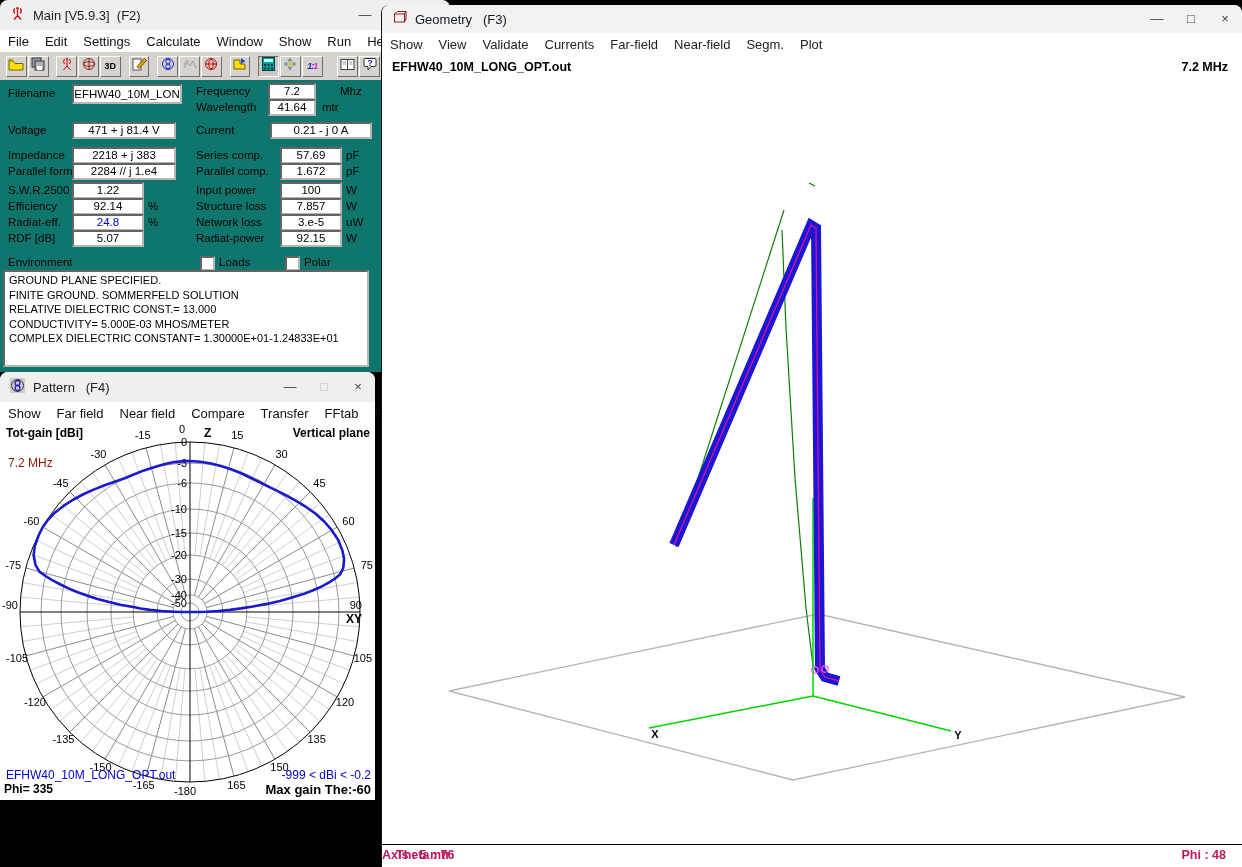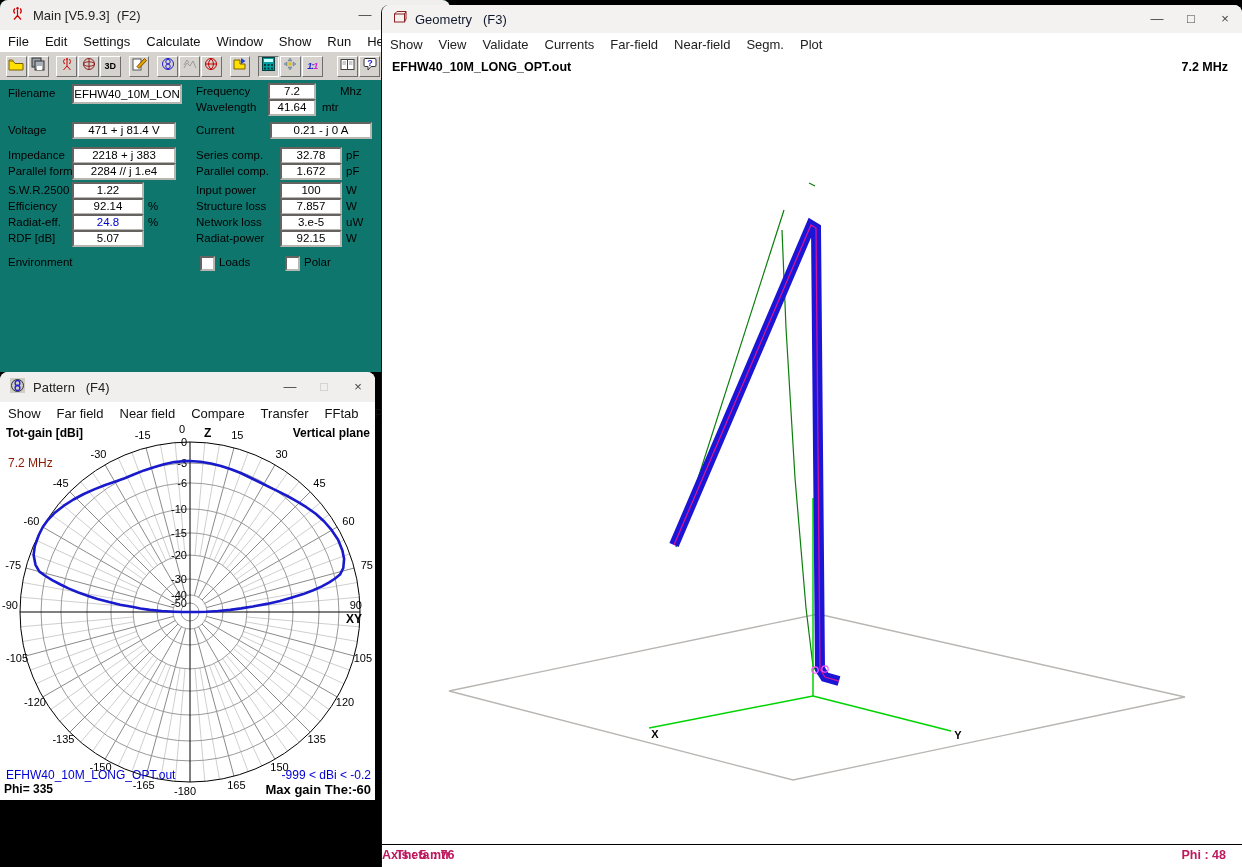--- a/index.html
+++ b/index.html
@@ -213,21 +213,21 @@
   <span class="fl" style="left:322px;top:101px">mtr</span>
 
   <span class="fl" style="left:8px;top:124px">Voltage</span>
   <div class="fbox" style="left:72px;top:122px;width:100px;height:13px">471 + j 81.4 V</div>
   <span class="fl" style="left:196px;top:124px">Current</span>
   <div class="fbox" style="left:270px;top:122px;width:98px;height:13px">0.21 - j 0 A</div>
 
   <span class="fl" style="left:8px;top:149px">Impedance</span>
   <div class="fbox" style="left:72px;top:147px;width:100px;height:13px">2218 + j 383</div>
   <span class="fl" style="left:196px;top:149px">Series comp.</span>
-  <div class="fbox" style="left:280px;top:147px;width:58px;height:13px">32.78</div>
+  <div class="fbox" style="left:280px;top:147px;width:58px;height:13px">57.69</div>
   <span class="fl" style="left:346px;top:149px">pF</span>
 
   <span class="fl" style="left:8px;top:165px">Parallel form</span>
   <div class="fbox" style="left:72px;top:163px;width:100px;height:13px">2284 // j 1.e4</div>
   <span class="fl" style="left:196px;top:165px">Parallel comp.</span>
   <div class="fbox" style="left:280px;top:163px;width:58px;height:13px">1.672</div>
   <span class="fl" style="left:346px;top:165px">pF</span>
 
   <span class="fl" style="left:8px;top:184px">S.W.R.2500</span>
   <div class="fbox" style="left:72px;top:182px;width:68px;height:13px">1.22</div>
@@ -254,20 +254,27 @@
   <span class="fl" style="left:196px;top:232px">Radiat-power</span>
   <div class="fbox" style="left:280px;top:230px;width:58px;height:13px">92.15</div>
   <span class="fl" style="left:346px;top:232px">W</span>
 
   <span class="fl" style="left:8px;top:256px">Environment</span>
   <span class="cb" style="left:200px;top:256px"></span>
   <span class="fl" style="left:219px;top:256px">Loads</span>
   <span class="cb" style="left:285px;top:256px"></span>
   <span class="fl" style="left:304px;top:256px">Polar</span>
 
+  <div class="envbox">
+    <div>GROUND PLANE SPECIFIED.</div>
+    <div>FINITE GROUND.  SOMMERFELD SOLUTION</div>
+    <div>RELATIVE DIELECTRIC CONST.= 13.000</div>
+    <div>CONDUCTIVITY= 5.000E-03 MHOS/METER</div>
+    <div>COMPLEX DIELECTRIC CONSTANT= 1.30000E+01-1.24833E+01</div>
+  </div>
 </div>
 
 <div class="win" id="pattern-win">
   <div class="titlebar">
     <span>
       <svg width="15" height="15">
           <rect x="0" y="0" width="15" height="15" fill="#cfccc6"></rect>
           <circle cx="7.5" cy="7.5" r="6" fill="none" stroke="#333"></circle>
           <ellipse cx="7.5" cy="5" rx="2.4" ry="2.5" fill="none" stroke="#2020d0" stroke-width="1.3"></ellipse>
           <ellipse cx="7.5" cy="10" rx="2.4" ry="2.5" fill="none" stroke="#2020d0" stroke-width="1.3"></ellipse>

